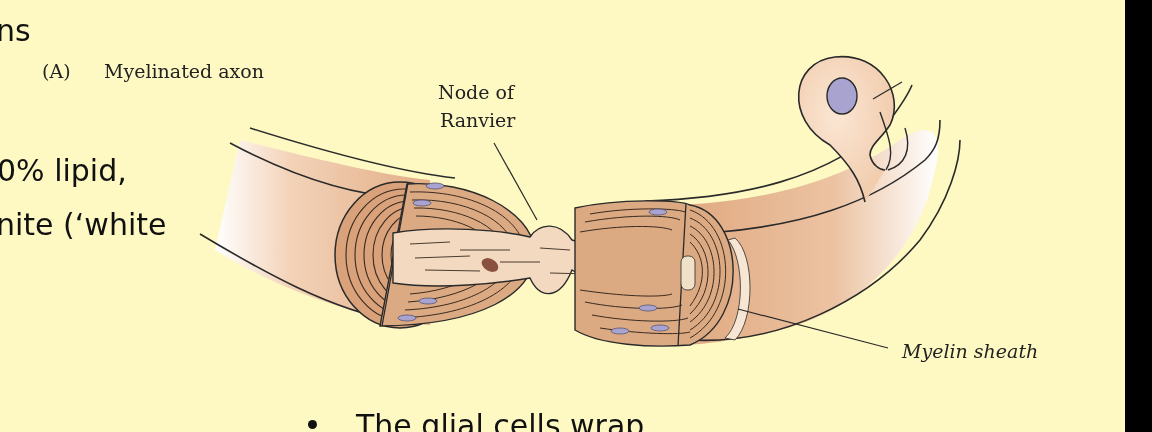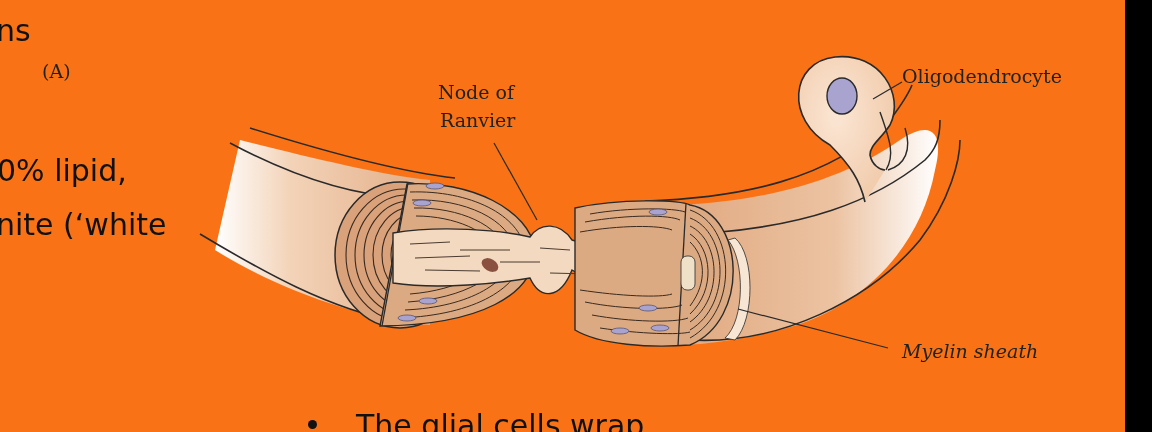--- a/index.html
+++ b/index.html
@@ -3,21 +3,21 @@
   <meta charset="utf-8">
   <style>
     html, body { margin: 0; padding: 0; }
     body {
       width: 1152px; height: 432px; overflow: hidden; position: relative;
       background: #ffffff;
       font-family: "DejaVu Sans", sans-serif;
     }
     .slide {
       position: absolute; left: 0; top: 0; width: 1125px; height: 432px;
-      background: #f97316; overflow: hidden;
+      background: #fef9c3; overflow: hidden;
     }
     .black-bar {
       position: absolute; left: 1125px; top: 0; width: 27px; height: 432px;
       background: #000000;
     }
     .slide-text {
       position: absolute; color: #111111;
       font-family: "DejaVu Sans", sans-serif; font-size: 30px; line-height: 36px;
       white-space: nowrap;
     }
@@ -154,22 +154,22 @@
       <path d="M 905 128 C 912 150 905 165 888 170" fill="none" stroke="#2a2a2a" stroke-width="1.4"></path>
       <ellipse cx="842" cy="96" rx="15" ry="18" fill="#a9a3cf" stroke="#2a2a2a" stroke-width="1.4"></ellipse>
     </g>
 
     <line x1="494" y1="143" x2="537" y2="220" stroke="#2a2a2a" stroke-width="1.2"></line>
     <line x1="873" y1="99" x2="902" y2="82" stroke="#2a2a2a" stroke-width="1.2"></line>
     <line x1="738" y1="309" x2="888" y2="348" stroke="#2a2a2a" stroke-width="1.2"></line>
   </svg>
 
   <div class="fig-label" style="left:42px; top:60px;">(A)</div>
+  <div class="fig-label" style="left:104px; top:60px;">Myelinated axon</div>
   <div class="fig-label" style="left:438px; top:81px;text-align:right;">Node of</div>
   <div class="fig-label" style="left:440px; top:109px;">Ranvier</div>
-  <div class="fig-label" style="left:902px; top:65px;">Oligodendrocyte</div>
   <div class="fig-label" style="left:902px; top:340px;font-style:italic;">Myelin sheath</div>
 
   <div class="bullet-dot"></div>
   <div class="slide-text" style="left:356px; top:408px;">The glial cells wrap</div>
 </div>
 
 <div class="black-bar"></div>
 
 </body></html>

